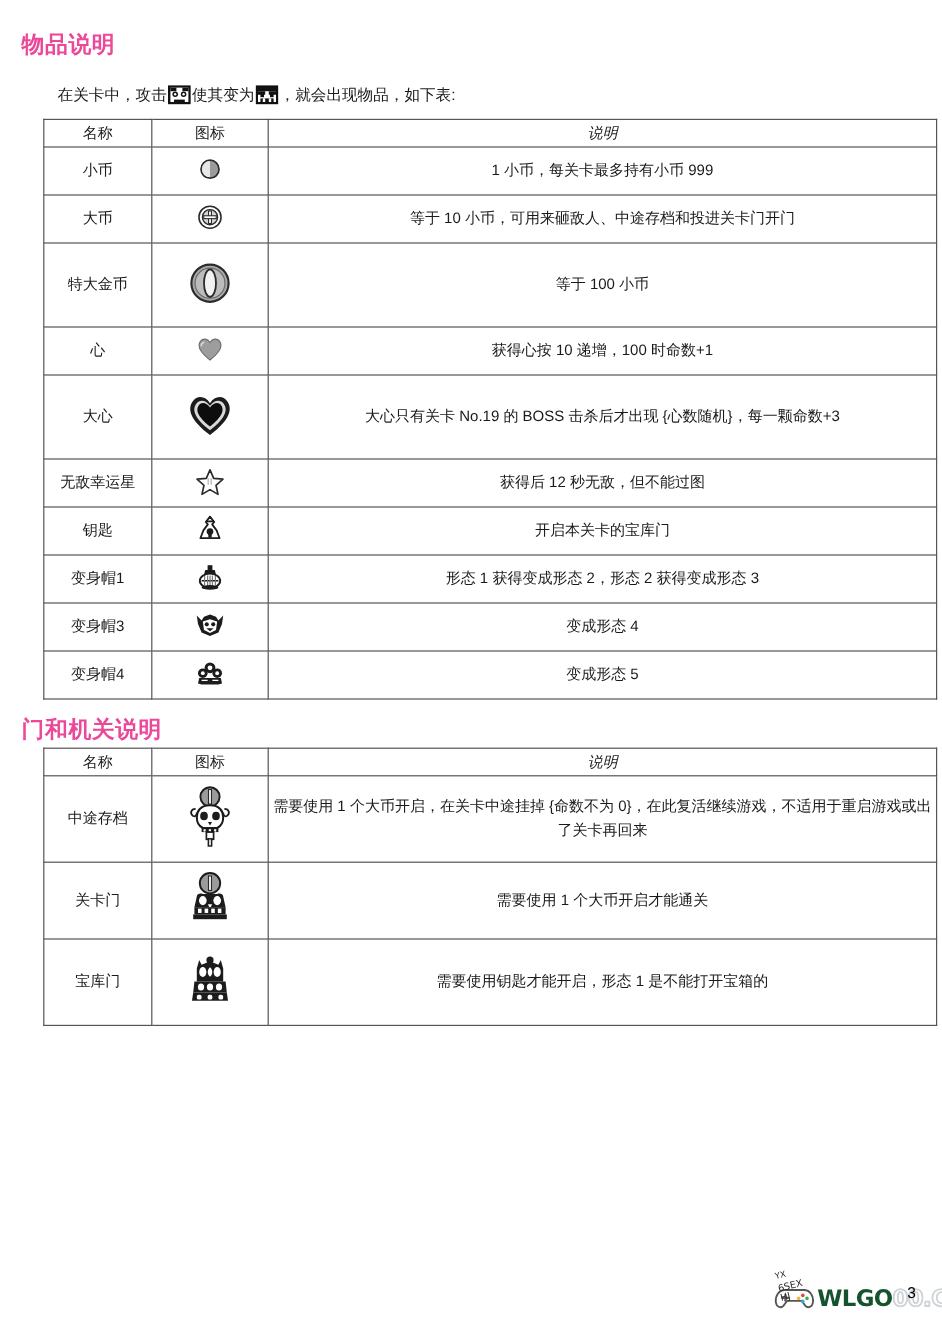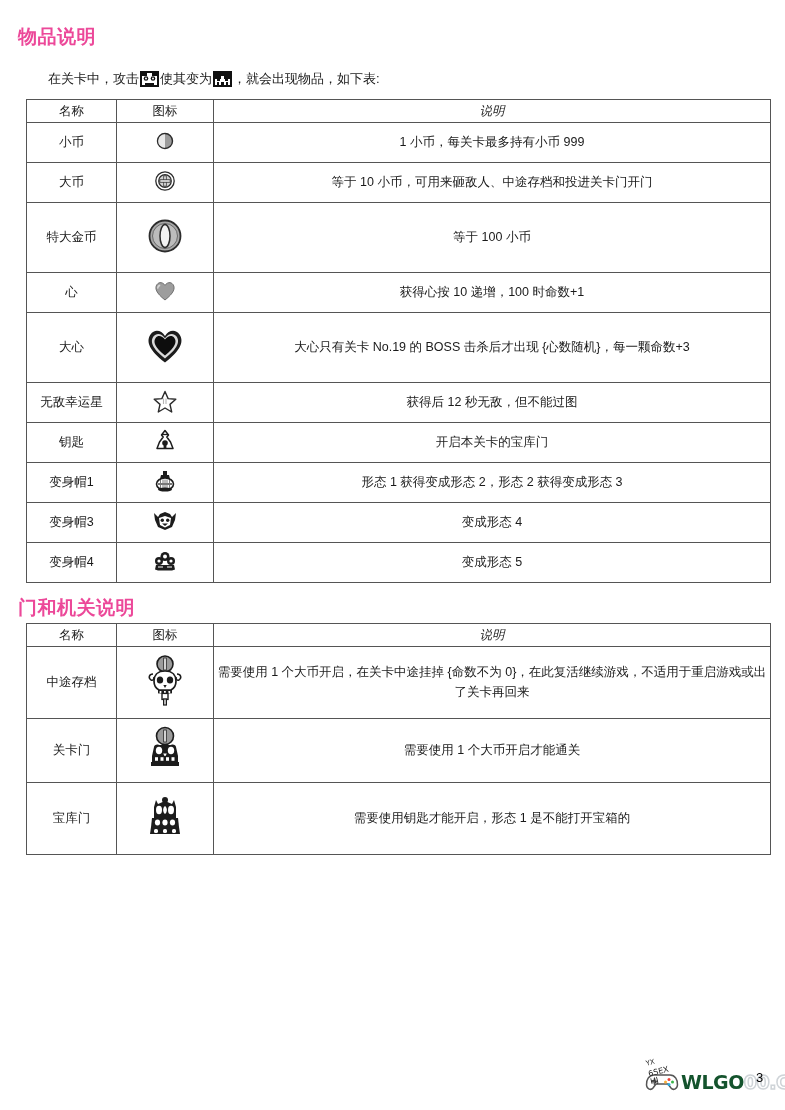--- a/index.html
+++ b/index.html
@@ -52,21 +52,21 @@
     height: 16px;
     margin: 0 1px;
     vertical-align: middle;
     position: relative;
     top: -1px;
   }
 
   
   table.spec {
     position: absolute;
-    left: 26px;
+    left: 36px;
     width: 745px;
     border-collapse: collapse;
     table-layout: fixed;
   }
   #table-items { top: 99px; }
   #table-doors { top: 623px; }
 
   table.spec th,
   table.spec td {
     border: 1px solid #555555;

